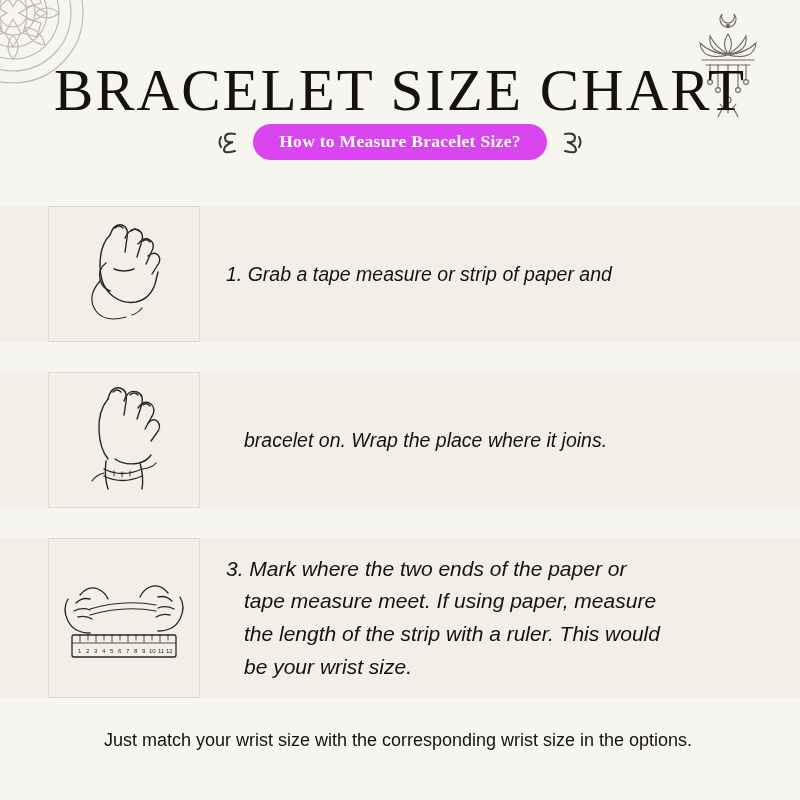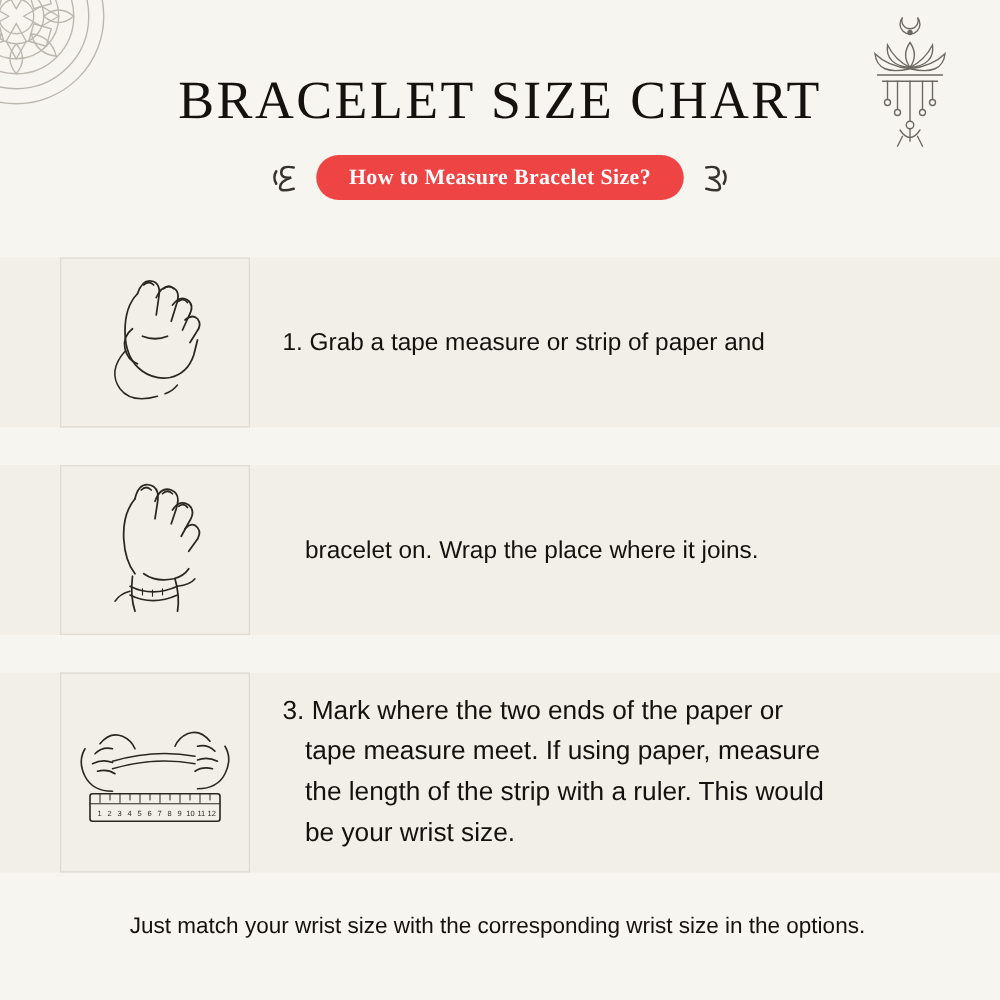--- a/index.html
+++ b/index.html
@@ -37,21 +37,21 @@
   }
 
   
   .title {
     position: absolute;
     top: 56px;
     left: 0;
     width: 800px;
     text-align: center;
     font-family: "Liberation Serif", serif;
-    font-size: 43px;
+    font-size: 59px;
     letter-spacing: 2.0px;
     font-weight: 400;
     color: #14110f;
     white-space: nowrap;
   }
 
   .subtitle-row {
     position: absolute;
     top: 124px;
     left: 0;
@@ -60,21 +60,21 @@
     align-items: center;
     justify-content: center;
     gap: 12px;
   }
   .flourish {
     width: 26px;
     height: 26px;
     opacity: 0.85;
   }
   .subtitle-pill {
-    background: #ef4444;
+    background: #d946ef;
     color: #ffffff;
     border-radius: 18px;
     padding: 7px 26px 8px 26px;
     font-family: "Liberation Serif", serif;
     font-size: 17.5px;
     font-weight: 700;
     letter-spacing: 0.3px;
     white-space: nowrap;
   }
 
@@ -116,21 +116,21 @@
   .thumb svg { display: block; }
 
   .step-text {
     flex: 1;
     padding-left: 26px;
     padding-right: 12px;
     font-size: 19.5px;
     line-height: 1.55;
     color: #14110f;
   }
-  .step-text .line { display: block; }
+  .step-text .line { display: block; font-style: italic; }
   .step.s3 .step-text { font-size: 21px; }
 
   
   .footer-note {
     position: absolute;
     left: 0;
     top: 730px;
     width: 796px;
     text-align: center;
     font-size: 18px;

